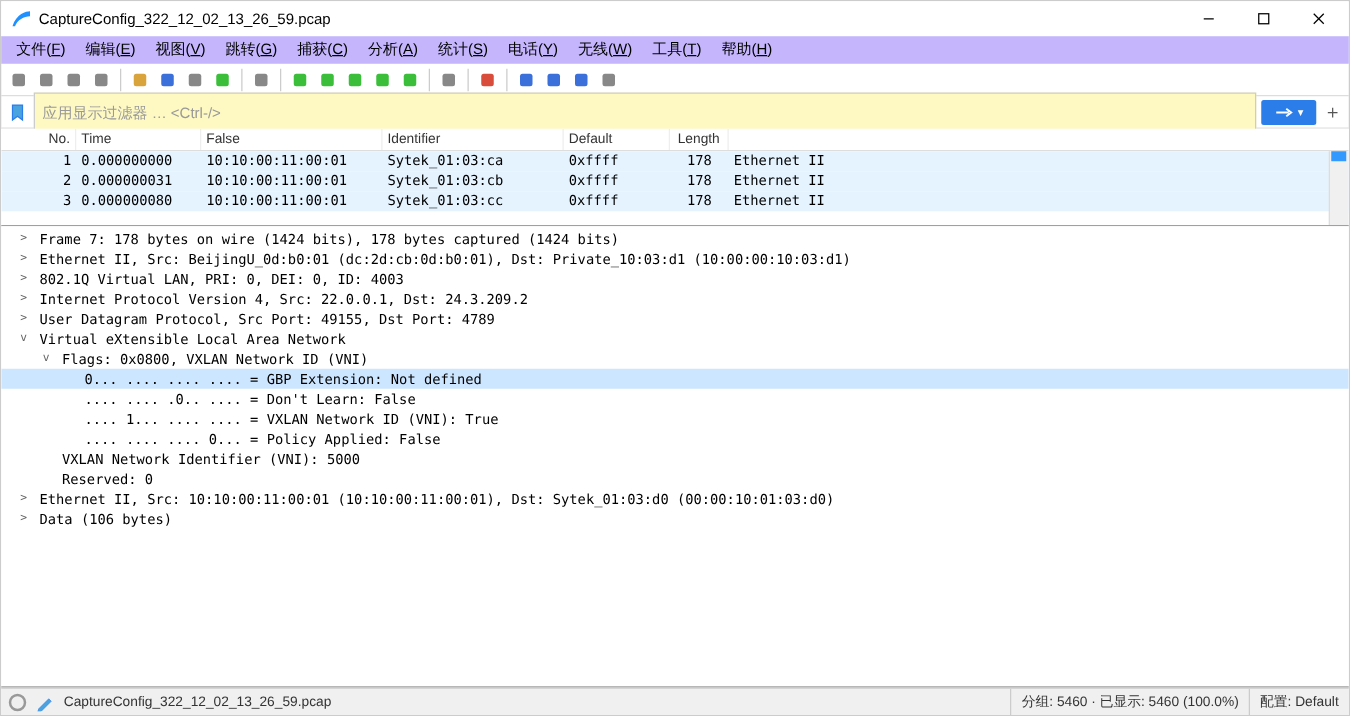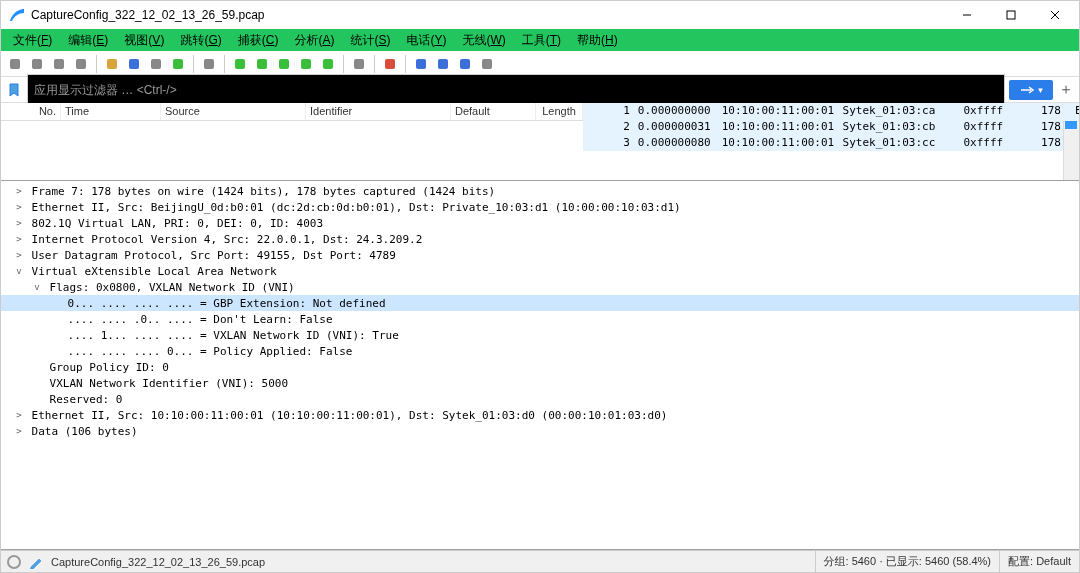--- a/index.html
+++ b/index.html
@@ -2,33 +2,33 @@
 <html><head>
 <meta charset="utf-8">
 <style>
 *{box-sizing:border-box;margin:0;padding:0}
 body{font-family:"Microsoft YaHei","Segoe UI",sans-serif;font-size:12px;background:#fff;color:#000;overflow:hidden}
 .window{width:1080px;height:573px;display:flex;flex-direction:column;border:1px solid #ccc}
 .titlebar{height:28px;display:flex;align-items:center;padding:0 2px;background:#fff}
 .titlebar-icon{width:16px;height:16px;margin:0 6px}
 .titlebar-title{flex:1;font-size:12px;color:#000}
 .winbtn{width:44px;height:28px;display:flex;align-items:center;justify-content:center;cursor:pointer}
-.menubar{height:22px;display:flex;align-items:center;padding:0 4px;background:#22c55e}
+.menubar{height:22px;display:flex;padding:0 4px;background:#c4b5fd}
 .menuitem{padding:2px 8px;cursor:pointer;font-size:12px}
 .menuitem u{text-decoration:underline}
 .toolbar{height:26px;display:flex;align-items:center;padding:2px 4px;gap:2px;border-bottom:1px solid #ddd}
 .tbtn{width:20px;height:20px;display:flex;align-items:center;justify-content:center;cursor:pointer;border:1px solid transparent}
 .tbsep{width:1px;height:18px;background:#ccc;margin:0 3px}
 .filterbar{height:26px;display:flex;align-items:center;padding:2px 4px;gap:4px;border-bottom:1px solid #ddd}
 .filter-icon{width:18px;height:18px;display:flex;align-items:center;justify-content:center}
-.filter-input{flex:1;height:32px;border:1px solid #ccc;padding:0 6px;font-size:12px;color:#888;background:#000000}
+.filter-input{flex:1;height:32px;border:1px solid #ccc;padding:0 6px;font-size:12px;color:#888;background:#fef9c3}
 .filter-input::placeholder{color:#999}
 .filter-go{width:44px;height:20px;background:#2b7de9;display:flex;align-items:center;justify-content:center;cursor:pointer;color:#fff;border-radius:2px}
 .filter-add{width:18px;height:18px;display:flex;align-items:center;justify-content:center;cursor:pointer;font-size:15px;color:#555}
-.pkt-list{height:78px;overflow:hidden;position:relative;background:#fff;border-bottom:1px solid #a0a0a0;display:flex;flex-direction:row}
+.pkt-list{height:78px;overflow:hidden;position:relative;background:#fff;border-bottom:1px solid #a0a0a0;display:flex;flex-direction:column}
 .pkt-header{height:18px;display:flex;background:#fff;border-bottom:1px solid #ddd;font-size:11px}
 .pkt-header .col{padding:2px 4px;border-right:1px solid #eee;color:#333}
 .pkt-body{flex:1;overflow:auto;font-family:Consolas,monospace;font-size:11px}
 .pkt-row{height:16px;display:flex;background:#e5f3ff;cursor:pointer}
 .pkt-row .col{padding:1px 4px;white-space:nowrap;overflow:hidden}
 .c-no{width:60px;text-align:right}
 .c-time{width:100px}
 .c-src{width:145px}
 .c-dst{width:145px}
 .c-proto{width:85px}
@@ -215,21 +215,21 @@
         </svg>
       <span style="margin-left:1px;font-size:9px">▾</span>
     </div>
     <div class="filter-add">＋</div>
   </div>
 
   <div class="pkt-list">
     <div class="pkt-header">
       <div class="col c-no">No.</div>
       <div class="col c-time">Time</div>
-      <div class="col c-src">Source</div>
+      <div class="col c-src">False</div>
       <div class="col c-dst">Identifier</div>
       <div class="col c-proto">Default</div>
       <div class="col c-len">Length</div>
     </div>
     <div class="pkt-body" id="pkt-body">
         <div class="pkt-row">
           <div class="col c-no">1</div>
           <div class="col c-time">0.000000000</div>
           <div class="col c-src">10:10:00:11:00:01</div>
           <div class="col c-dst">Sytek_01:03:ca</div>
@@ -266,35 +266,34 @@
       <div class="tree-row"><span style="display:inline-block;width:8px"></span><span class="tree-toggle">&gt;</span> Ethernet II, Src: BeijingU_0d:b0:01 (dc:2d:cb:0d:b0:01), Dst: Private_10:03:d1 (10:00:00:10:03:d1)</div>
       <div class="tree-row"><span style="display:inline-block;width:8px"></span><span class="tree-toggle">&gt;</span> 802.1Q Virtual LAN, PRI: 0, DEI: 0, ID: 4003</div>
       <div class="tree-row"><span style="display:inline-block;width:8px"></span><span class="tree-toggle">&gt;</span> Internet Protocol Version 4, Src: 22.0.0.1, Dst: 24.3.209.2</div>
       <div class="tree-row"><span style="display:inline-block;width:8px"></span><span class="tree-toggle">&gt;</span> User Datagram Protocol, Src Port: 49155, Dst Port: 4789</div>
       <div class="tree-row"><span style="display:inline-block;width:8px"></span><span class="tree-toggle">v</span> Virtual eXtensible Local Area Network</div>
       <div class="tree-row"><span style="display:inline-block;width:26px"></span><span class="tree-toggle">v</span> Flags: 0x0800, VXLAN Network ID (VNI)</div>
       <div class="tree-row selected"><span style="display:inline-block;width:44px"></span><span class="tree-toggle"> </span> 0... .... .... .... = GBP Extension: Not defined</div>
       <div class="tree-row"><span style="display:inline-block;width:44px"></span><span class="tree-toggle"> </span> .... .... .0.. .... = Don't Learn: False</div>
       <div class="tree-row"><span style="display:inline-block;width:44px"></span><span class="tree-toggle"> </span> .... 1... .... .... = VXLAN Network ID (VNI): True</div>
       <div class="tree-row"><span style="display:inline-block;width:44px"></span><span class="tree-toggle"> </span> .... .... .... 0... = Policy Applied: False</div>
-      <div class="tree-row"><span style="display:inline-block;width:26px"></span><span class="tree-toggle"> </span> Group Policy ID: 0</div>
       <div class="tree-row"><span style="display:inline-block;width:26px"></span><span class="tree-toggle"> </span> VXLAN Network Identifier (VNI): 5000</div>
       <div class="tree-row"><span style="display:inline-block;width:26px"></span><span class="tree-toggle"> </span> Reserved: 0</div>
       <div class="tree-row"><span style="display:inline-block;width:8px"></span><span class="tree-toggle">&gt;</span> Ethernet II, Src: 10:10:00:11:00:01 (10:10:00:11:00:01), Dst: Sytek_01:03:d0 (00:00:10:01:03:d0)</div>
       <div class="tree-row"><span style="display:inline-block;width:8px"></span><span class="tree-toggle">&gt;</span> Data (106 bytes)</div>
     </div>
 
   <div class="statusbar">
     <div class="status-left">
       <span class="status-circle"></span>
       <span class="status-edit">
         <svg width="14" height="14">
             <path d="M2 12 l8 -8 l2 2 l-8 8 l-3 1 Z" fill="#4aa3df" stroke="#2b7de9" stroke-width="0.5"></path>
           </svg>
       </span>
       <span class="status-file">CaptureConfig_322_12_02_13_26_59.pcap</span>
     </div>
     <div class="status-spacer"></div>
-    <div class="status-seg">分组: 5460 · 已显示: 5460 (58.4%)</div>
+    <div class="status-seg">分组: 5460 · 已显示: 5460 (100.0%)</div>
     <div class="status-seg">配置: Default</div>
   </div>
 
 </div>
 
 </body></html>

